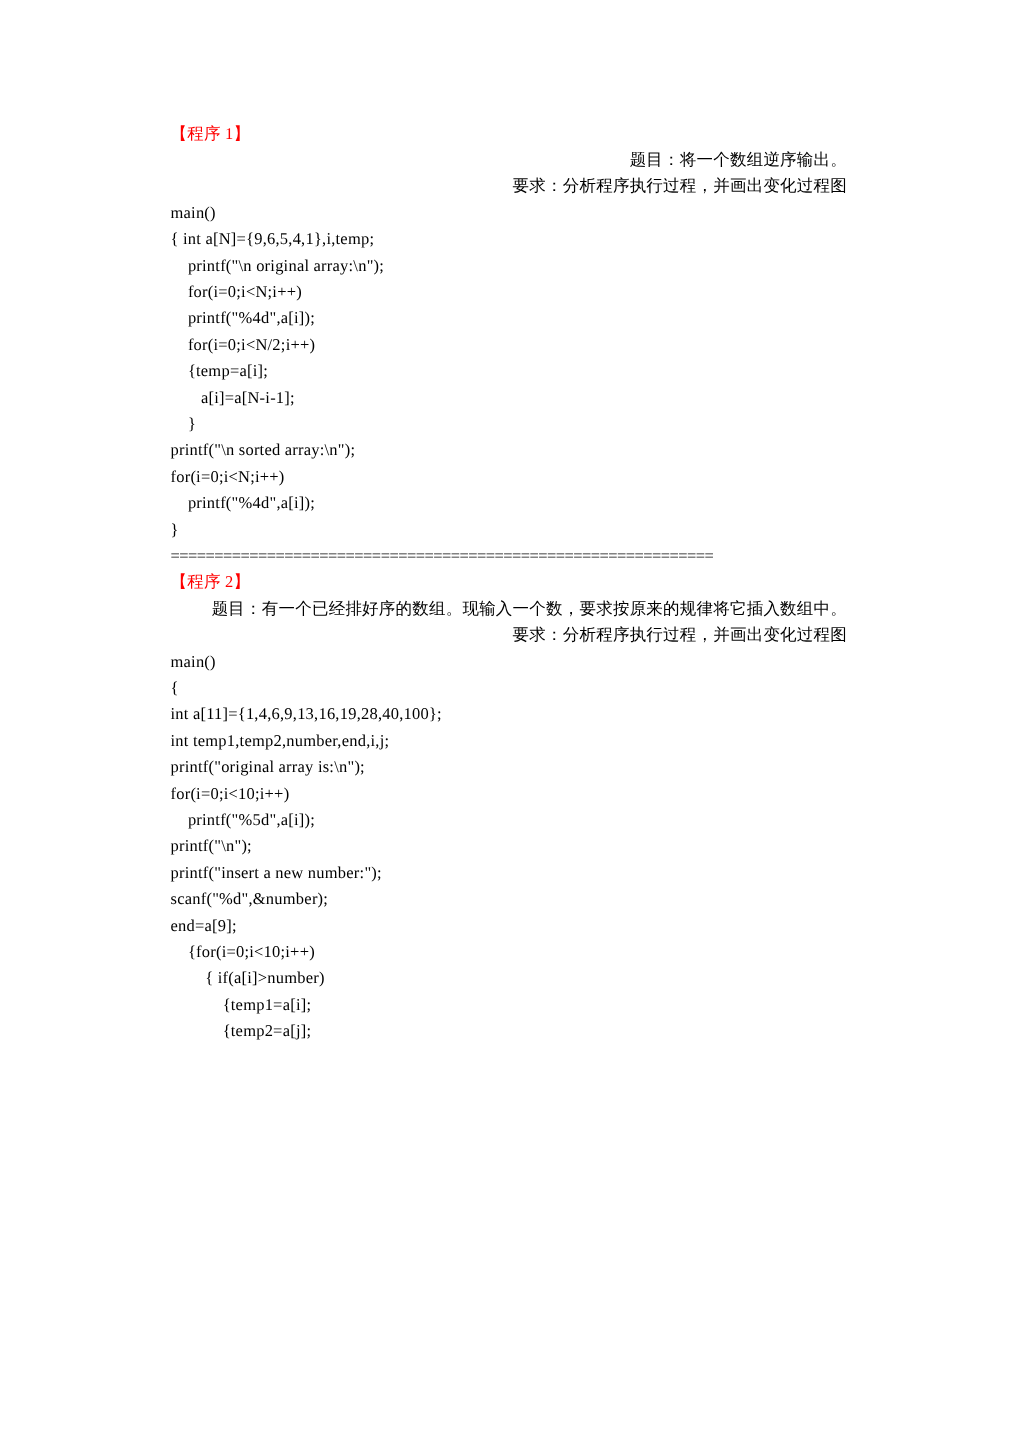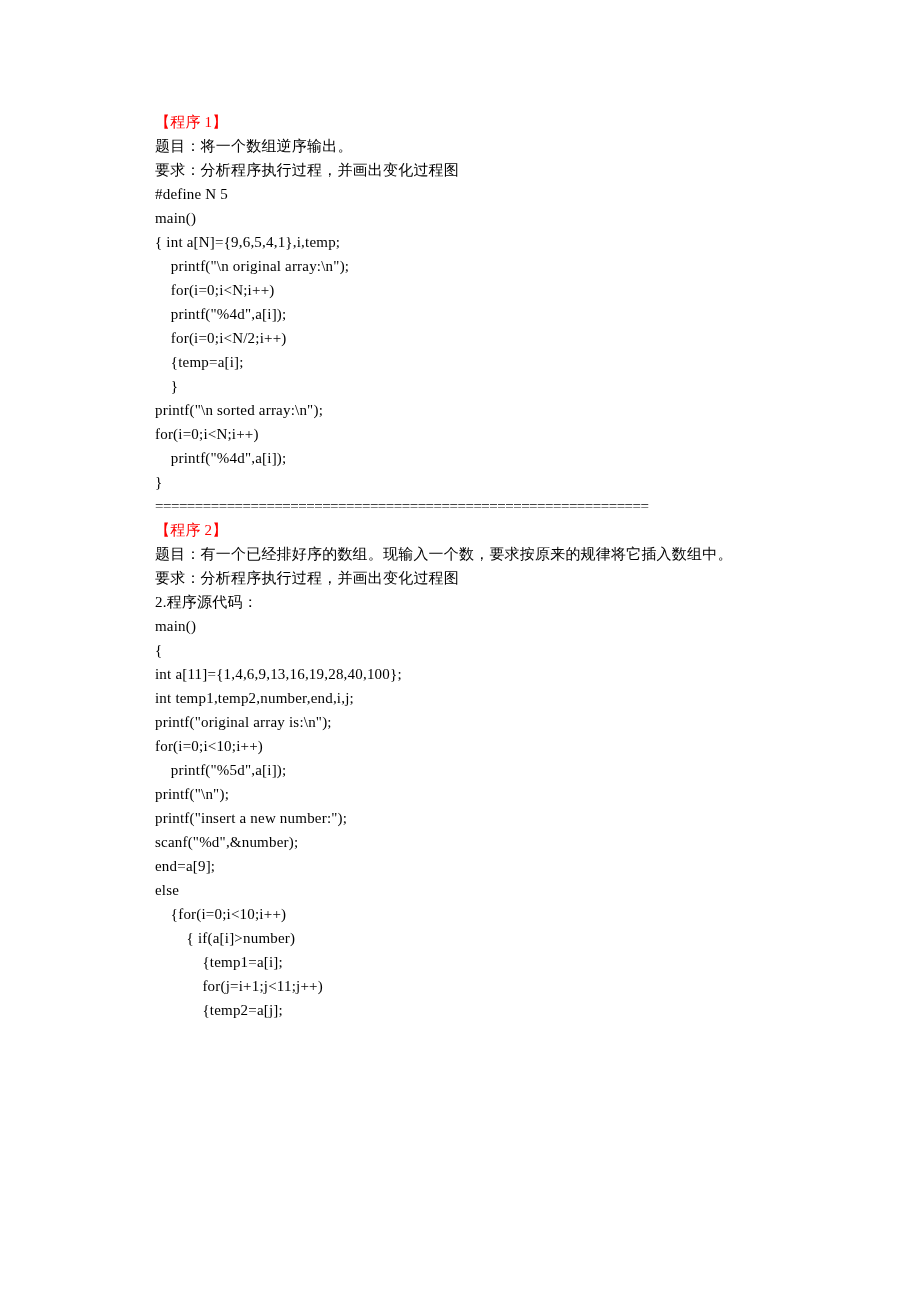--- a/index.html
+++ b/index.html
@@ -22,68 +22,66 @@
     color: #ff0000;
     font-family: "SimSun", "宋体", serif;
   }
   .line {
     white-space: pre;
     font-family: "Times New Roman", "SimSun", serif;
     letter-spacing: 0.2px;
   }
   .cjk {
     font-family: "SimSun", "宋体", serif;
+    text-align: right;
   }
   .sep {
     letter-spacing: -0.5px;
     white-space: nowrap;
     overflow: hidden;
   }
 </style>
 </head>
 <body>
 
 <div class="page">
 
   <div class="line heading">【程序 1】</div>
 
   <div class="line cjk">题目：将一个数组逆序输出。</div>
   <div class="line cjk">要求：分析程序执行过程，并画出变化过程图</div>
-  <div class="line">#define N 5</div>
   <div class="line">main()</div>
   <div class="line">{ int a[N]={9,6,5,4,1},i,temp;</div>
   <div class="line">    printf("\n original array:\n");</div>
   <div class="line">    for(i=0;i&lt;N;i++)</div>
   <div class="line">    printf("%4d",a[i]);</div>
   <div class="line">    for(i=0;i&lt;N/2;i++)</div>
   <div class="line">    {temp=a[i];</div>
+  <div class="line">       a[i]=a[N-i-1];</div>
   <div class="line">    }</div>
   <div class="line">printf("\n sorted array:\n");</div>
   <div class="line">for(i=0;i&lt;N;i++)</div>
   <div class="line">    printf("%4d",a[i]);</div>
   <div class="line">}</div>
 
   <div class="line sep">==============================================================</div>
 
   <div class="line heading">【程序 2】</div>
 
   <div class="line cjk">题目：有一个已经排好序的数组。现输入一个数，要求按原来的规律将它插入数组中。</div>
   <div class="line cjk">要求：分析程序执行过程，并画出变化过程图</div>
-  <div class="line cjk">2.程序源代码：</div>
   <div class="line">main()</div>
   <div class="line">{</div>
   <div class="line">int a[11]={1,4,6,9,13,16,19,28,40,100};</div>
   <div class="line">int temp1,temp2,number,end,i,j;</div>
   <div class="line">printf("original array is:\n");</div>
   <div class="line">for(i=0;i&lt;10;i++)</div>
   <div class="line">    printf("%5d",a[i]);</div>
   <div class="line">printf("\n");</div>
   <div class="line">printf("insert a new number:");</div>
   <div class="line">scanf("%d",&amp;number);</div>
   <div class="line">end=a[9];</div>
-  <div class="line">else</div>
   <div class="line">    {for(i=0;i&lt;10;i++)</div>
   <div class="line">        { if(a[i]&gt;number)</div>
   <div class="line">            {temp1=a[i];</div>
-  <div class="line">            for(j=i+1;j&lt;11;j++)</div>
   <div class="line">            {temp2=a[j];</div>
 
 </div>
 
 </body></html>

